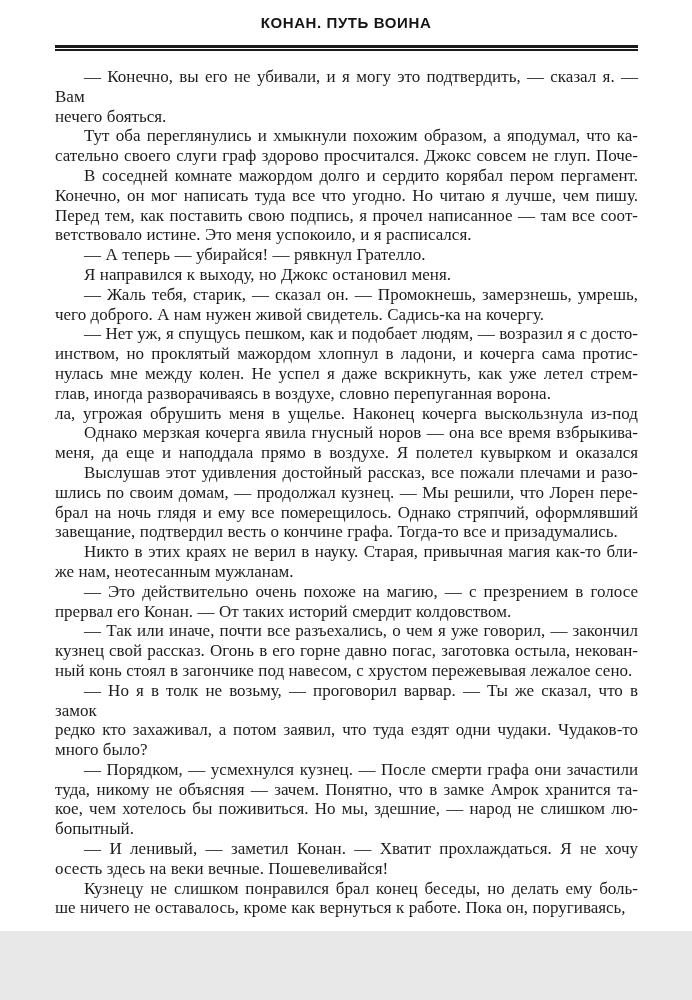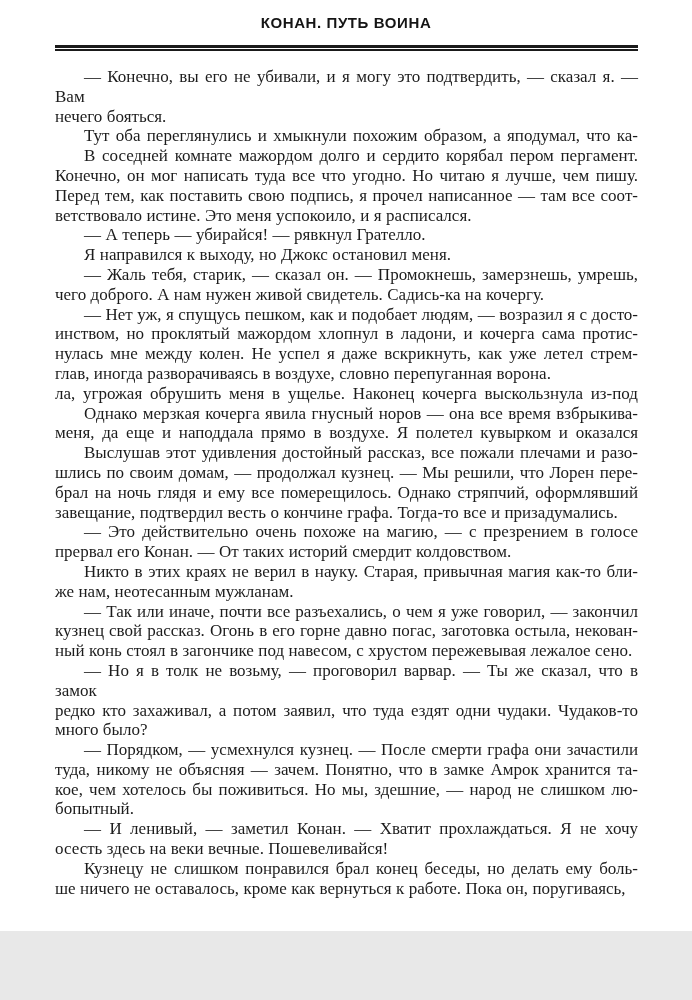--- a/index.html
+++ b/index.html
@@ -82,20 +82,21 @@
 
   <div class="header-rule"></div>
 
   <div class="body-text">
       <div class="para">
         <div class="line first">— Конечно, вы его не убивали, и я могу это подтвердить, — сказал я. — Вам</div>
         <div class="line last">нечего бояться.</div>
       </div>
       <div class="para">
         <div class="line first">Тут оба переглянулись и хмыкнули похожим образом, а яподумал, что ка-</div>
+        <div class="line">сательно своего слуги граф здорово просчитался. Джокс совсем не глуп. Поче-</div>
       </div>
       <div class="para">
         <div class="line first">В соседней комнате мажордом долго и сердито корябал пером пергамент.</div>
         <div class="line">Конечно, он мог написать туда все что угодно. Но читаю я лучше, чем пишу.</div>
         <div class="line">Перед тем, как поставить свою подпись, я прочел написанное — там все соот-</div>
         <div class="line last">ветствовало истине. Это меня успокоило, и я расписался.</div>
       </div>
       <div class="para">
         <div class="line first last">— А теперь — убирайся! — рявкнул Грателло.</div>
       </div>
@@ -117,26 +118,26 @@
         <div class="line first">Однако мерзкая кочерга явила гнусный норов — она все время взбрыкива-</div>
         <div class="line">меня, да еще и наподдала прямо в воздухе. Я полетел кувырком и оказался</div>
       </div>
       <div class="para">
         <div class="line first">Выслушав этот удивления достойный рассказ, все пожали плечами и разо-</div>
         <div class="line">шлись по своим домам, — продолжал кузнец. — Мы решили, что Лорен пере-</div>
         <div class="line">брал на ночь глядя и ему все померещилось. Однако стряпчий, оформлявший</div>
         <div class="line last">завещание, подтвердил весть о кончине графа. Тогда-то все и призадумались.</div>
       </div>
       <div class="para">
+        <div class="line first">Никто в этих краях не верил в науку. Старая, привычная магия как-то бли-</div>
+        <div class="line last">же нам, неотесанным мужланам.</div>
+      </div>
+      <div class="para">
         <div class="line first">— Это действительно очень похоже на магию, — с презрением в голосе</div>
         <div class="line last">прервал его Конан. — От таких историй смердит колдовством.</div>
-      </div>
-      <div class="para">
-        <div class="line first">Никто в этих краях не верил в науку. Старая, привычная магия как-то бли-</div>
-        <div class="line last">же нам, неотесанным мужланам.</div>
       </div>
       <div class="para">
         <div class="line first">— Так или иначе, почти все разъехались, о чем я уже говорил, — закончил</div>
         <div class="line">кузнец свой рассказ. Огонь в его горне давно погас, заготовка остыла, некован-</div>
         <div class="line last">ный конь стоял в загончике под навесом, с хрустом пережевывая лежалое сено.</div>
       </div>
       <div class="para">
         <div class="line first">— Но я в толк не возьму, — проговорил варвар. — Ты же сказал, что в замок</div>
         <div class="line">редко кто захаживал, а потом заявил, что туда ездят одни чудаки. Чудаков-то</div>
         <div class="line last">много было?</div>

